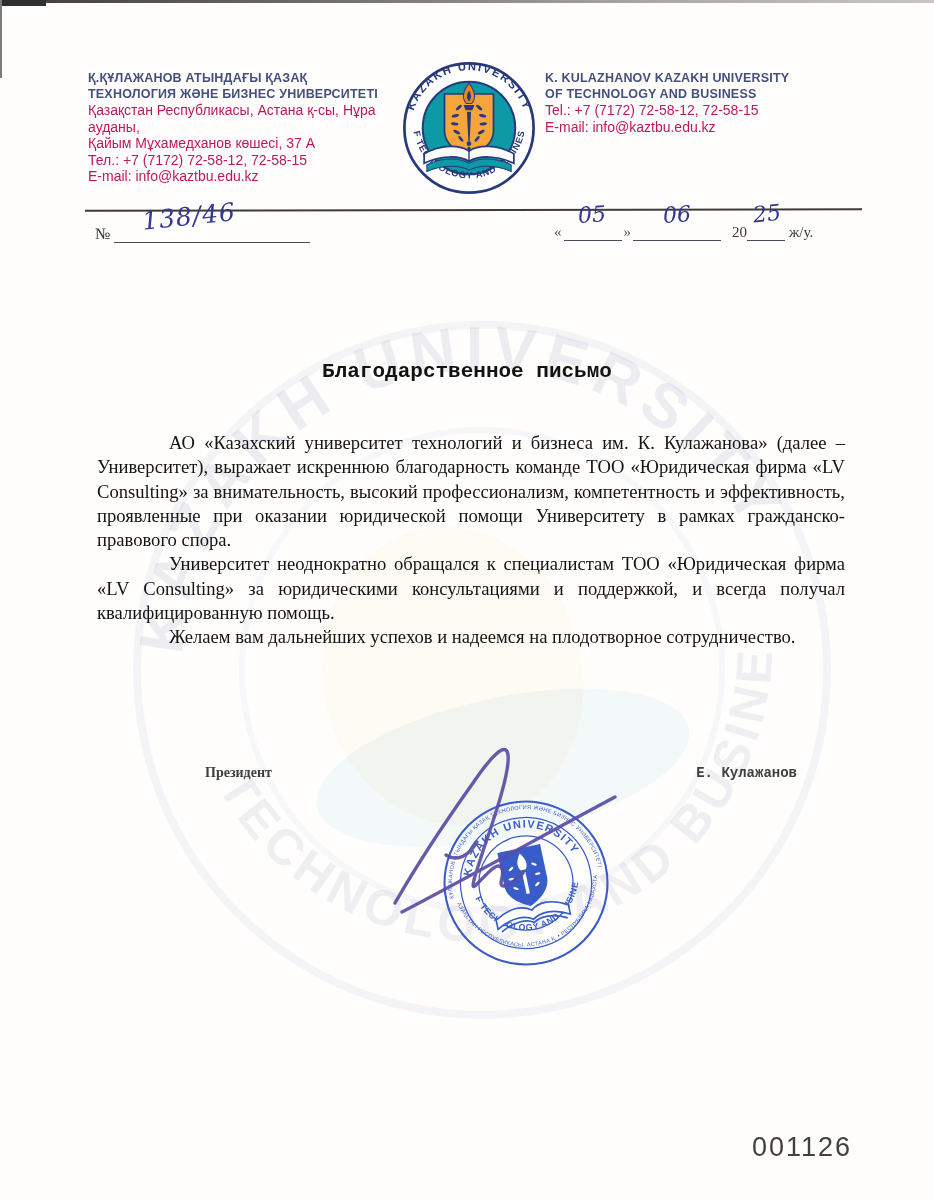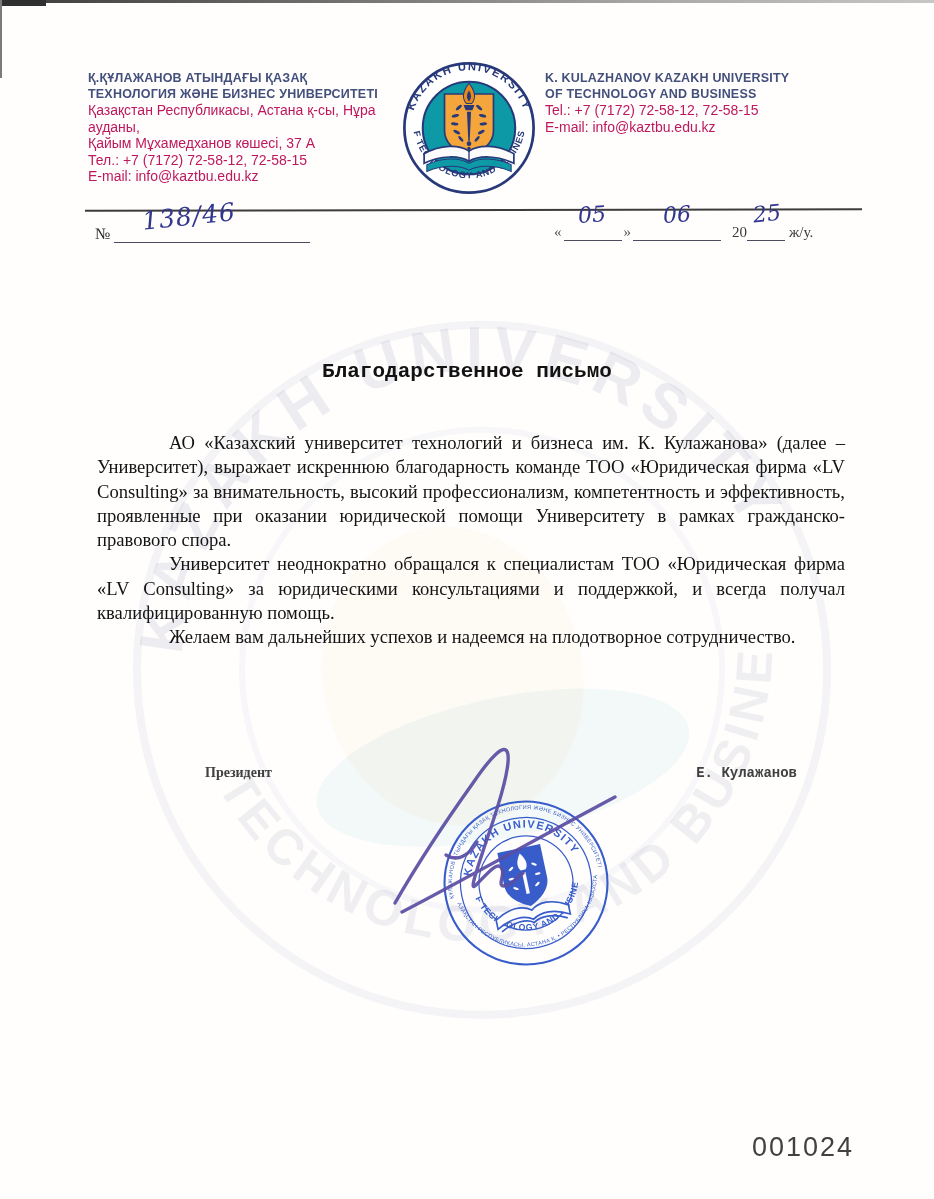--- a/index.html
+++ b/index.html
@@ -240,15 +240,15 @@
   </svg>
 
   <svg class="signature-svg" viewBox="0 0 290 195">
     <g fill="none" stroke="#5b4da3" stroke-width="3.4" stroke-linecap="round" opacity="0.92">
       <path d="M 47,170 C 70,130 100,85 125,50 C 140,28 158,6 160,22 C 162,38 148,80 136,115 C 128,140 121,159 128,152 C 140,140 150,127 154,136 C 157,142 149,153 156,153 C 163,153 169,144 175,140"></path>
       <path d="M 54,179 C 110,150 190,105 267,64"></path>
       <path d="M 98,122 C 110,130 122,121 129,109"></path>
     </g>
   </svg>
 
-  <div class="bottom-num">001024</div>
+  <div class="bottom-num">001126</div>
 
 </div>
 
 </body></html>

